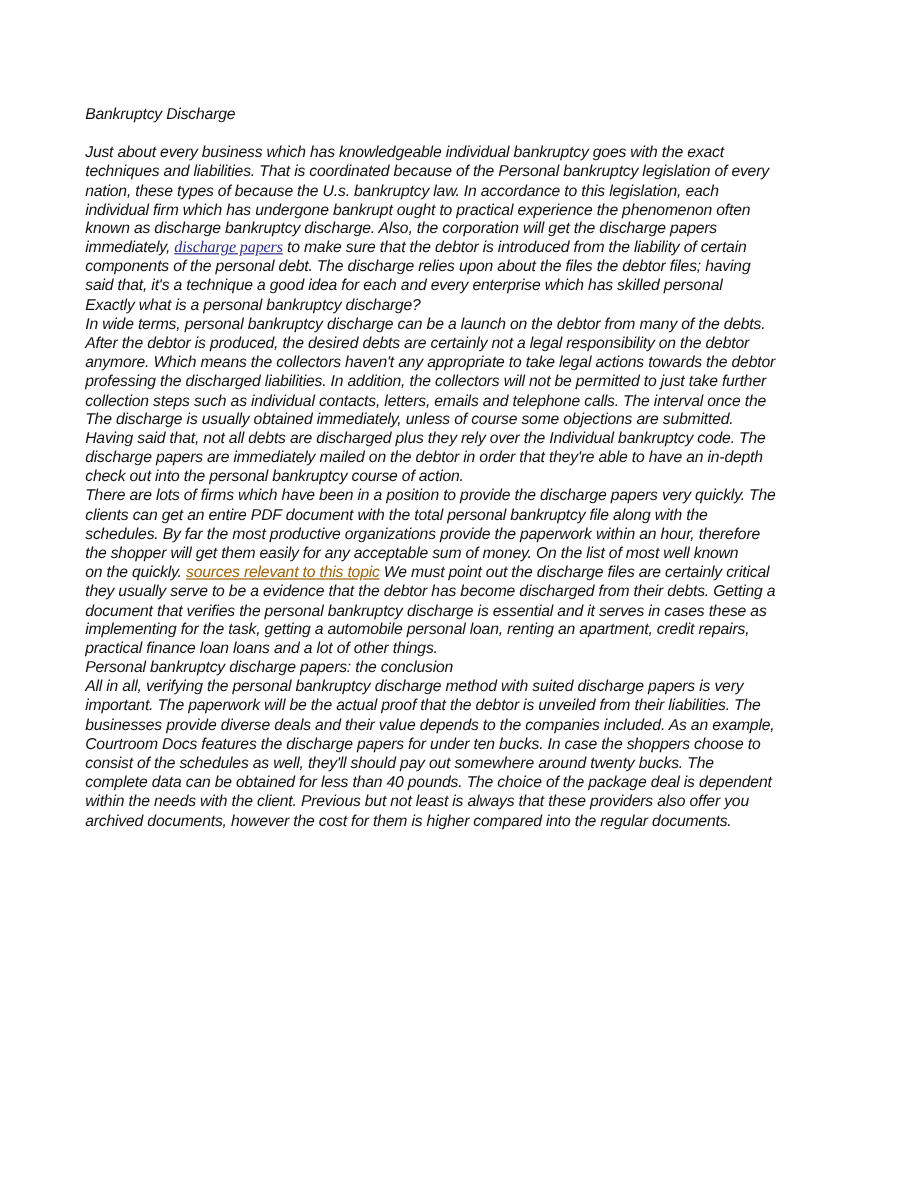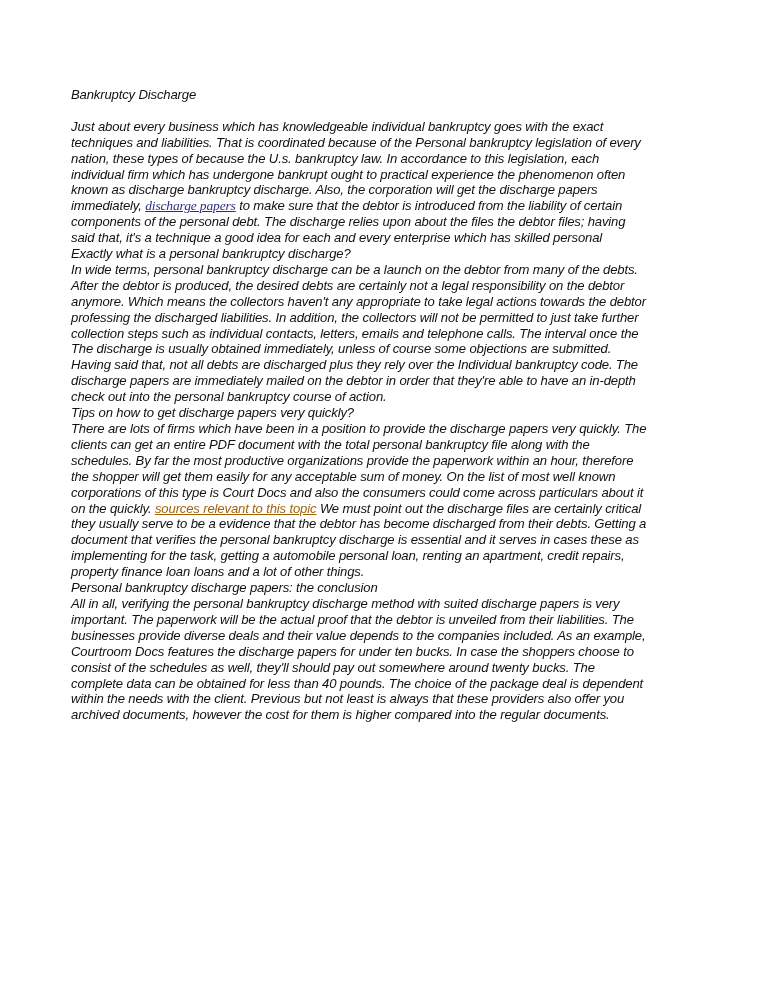--- a/index.html
+++ b/index.html
@@ -42,32 +42,30 @@
     <span class="line">After the debtor is produced, the desired debts are certainly not a legal responsibility on the debtor</span>
     <span class="line">anymore. Which means the collectors haven't any appropriate to take legal actions towards the debtor</span>
     <span class="line">professing the discharged liabilities. In addition, the collectors will not be permitted to just take further</span>
     <span class="line">collection steps such as individual contacts, letters, emails and telephone calls. The interval once the</span>
     <span class="line">The discharge is usually obtained immediately, unless of course some objections are submitted.</span>
     <span class="line">Having said that, not all debts are discharged plus they rely over the Individual bankruptcy code. The</span>
     <span class="line">discharge papers are immediately mailed on the debtor in order that they're able to have an in-depth</span>
     <span class="line">check out into the personal bankruptcy course of action.</span>
   </p>
 
-  <p>Tips on how to get discharge papers very quickly?</p>
   <p>
     <span class="line">There are lots of firms which have been in a position to provide the discharge papers very quickly. The</span>
     <span class="line">clients can get an entire PDF document with the total personal bankruptcy file along with the</span>
     <span class="line">schedules. By far the most productive organizations provide the paperwork within an hour, therefore</span>
     <span class="line">the shopper will get them easily for any acceptable sum of money. On the list of most well known</span>
-    <span class="line">corporations of this type is Court Docs and also the consumers could come across particulars about it</span>
     <span class="line"><span>on the quickly. </span><a class="link2" href="#">sources relevant to this topic</a><span> We must point out the discharge files are certainly critical</span></span>
     <span class="line">they usually serve to be a evidence that the debtor has become discharged from their debts. Getting a</span>
     <span class="line">document that verifies the personal bankruptcy discharge is essential and it serves in cases these as</span>
     <span class="line">implementing for the task, getting a automobile personal loan, renting an apartment, credit repairs,</span>
-    <span class="line">property finance loan loans and a lot of other things.</span>
+    <span class="line">practical finance loan loans and a lot of other things.</span>
   </p>
 
   <p>Personal bankruptcy discharge papers: the conclusion</p>
   <p>
     <span class="line">All in all, verifying the personal bankruptcy discharge method with suited discharge papers is very</span>
     <span class="line">important. The paperwork will be the actual proof that the debtor is unveiled from their liabilities. The</span>
     <span class="line">businesses provide diverse deals and their value depends to the companies included. As an example,</span>
     <span class="line">Courtroom Docs features the discharge papers for under ten bucks. In case the shoppers choose to</span>
     <span class="line">consist of the schedules as well, they'll should pay out somewhere around twenty bucks. The</span>
     <span class="line">complete data can be obtained for less than 40 pounds. The choice of the package deal is dependent</span>

